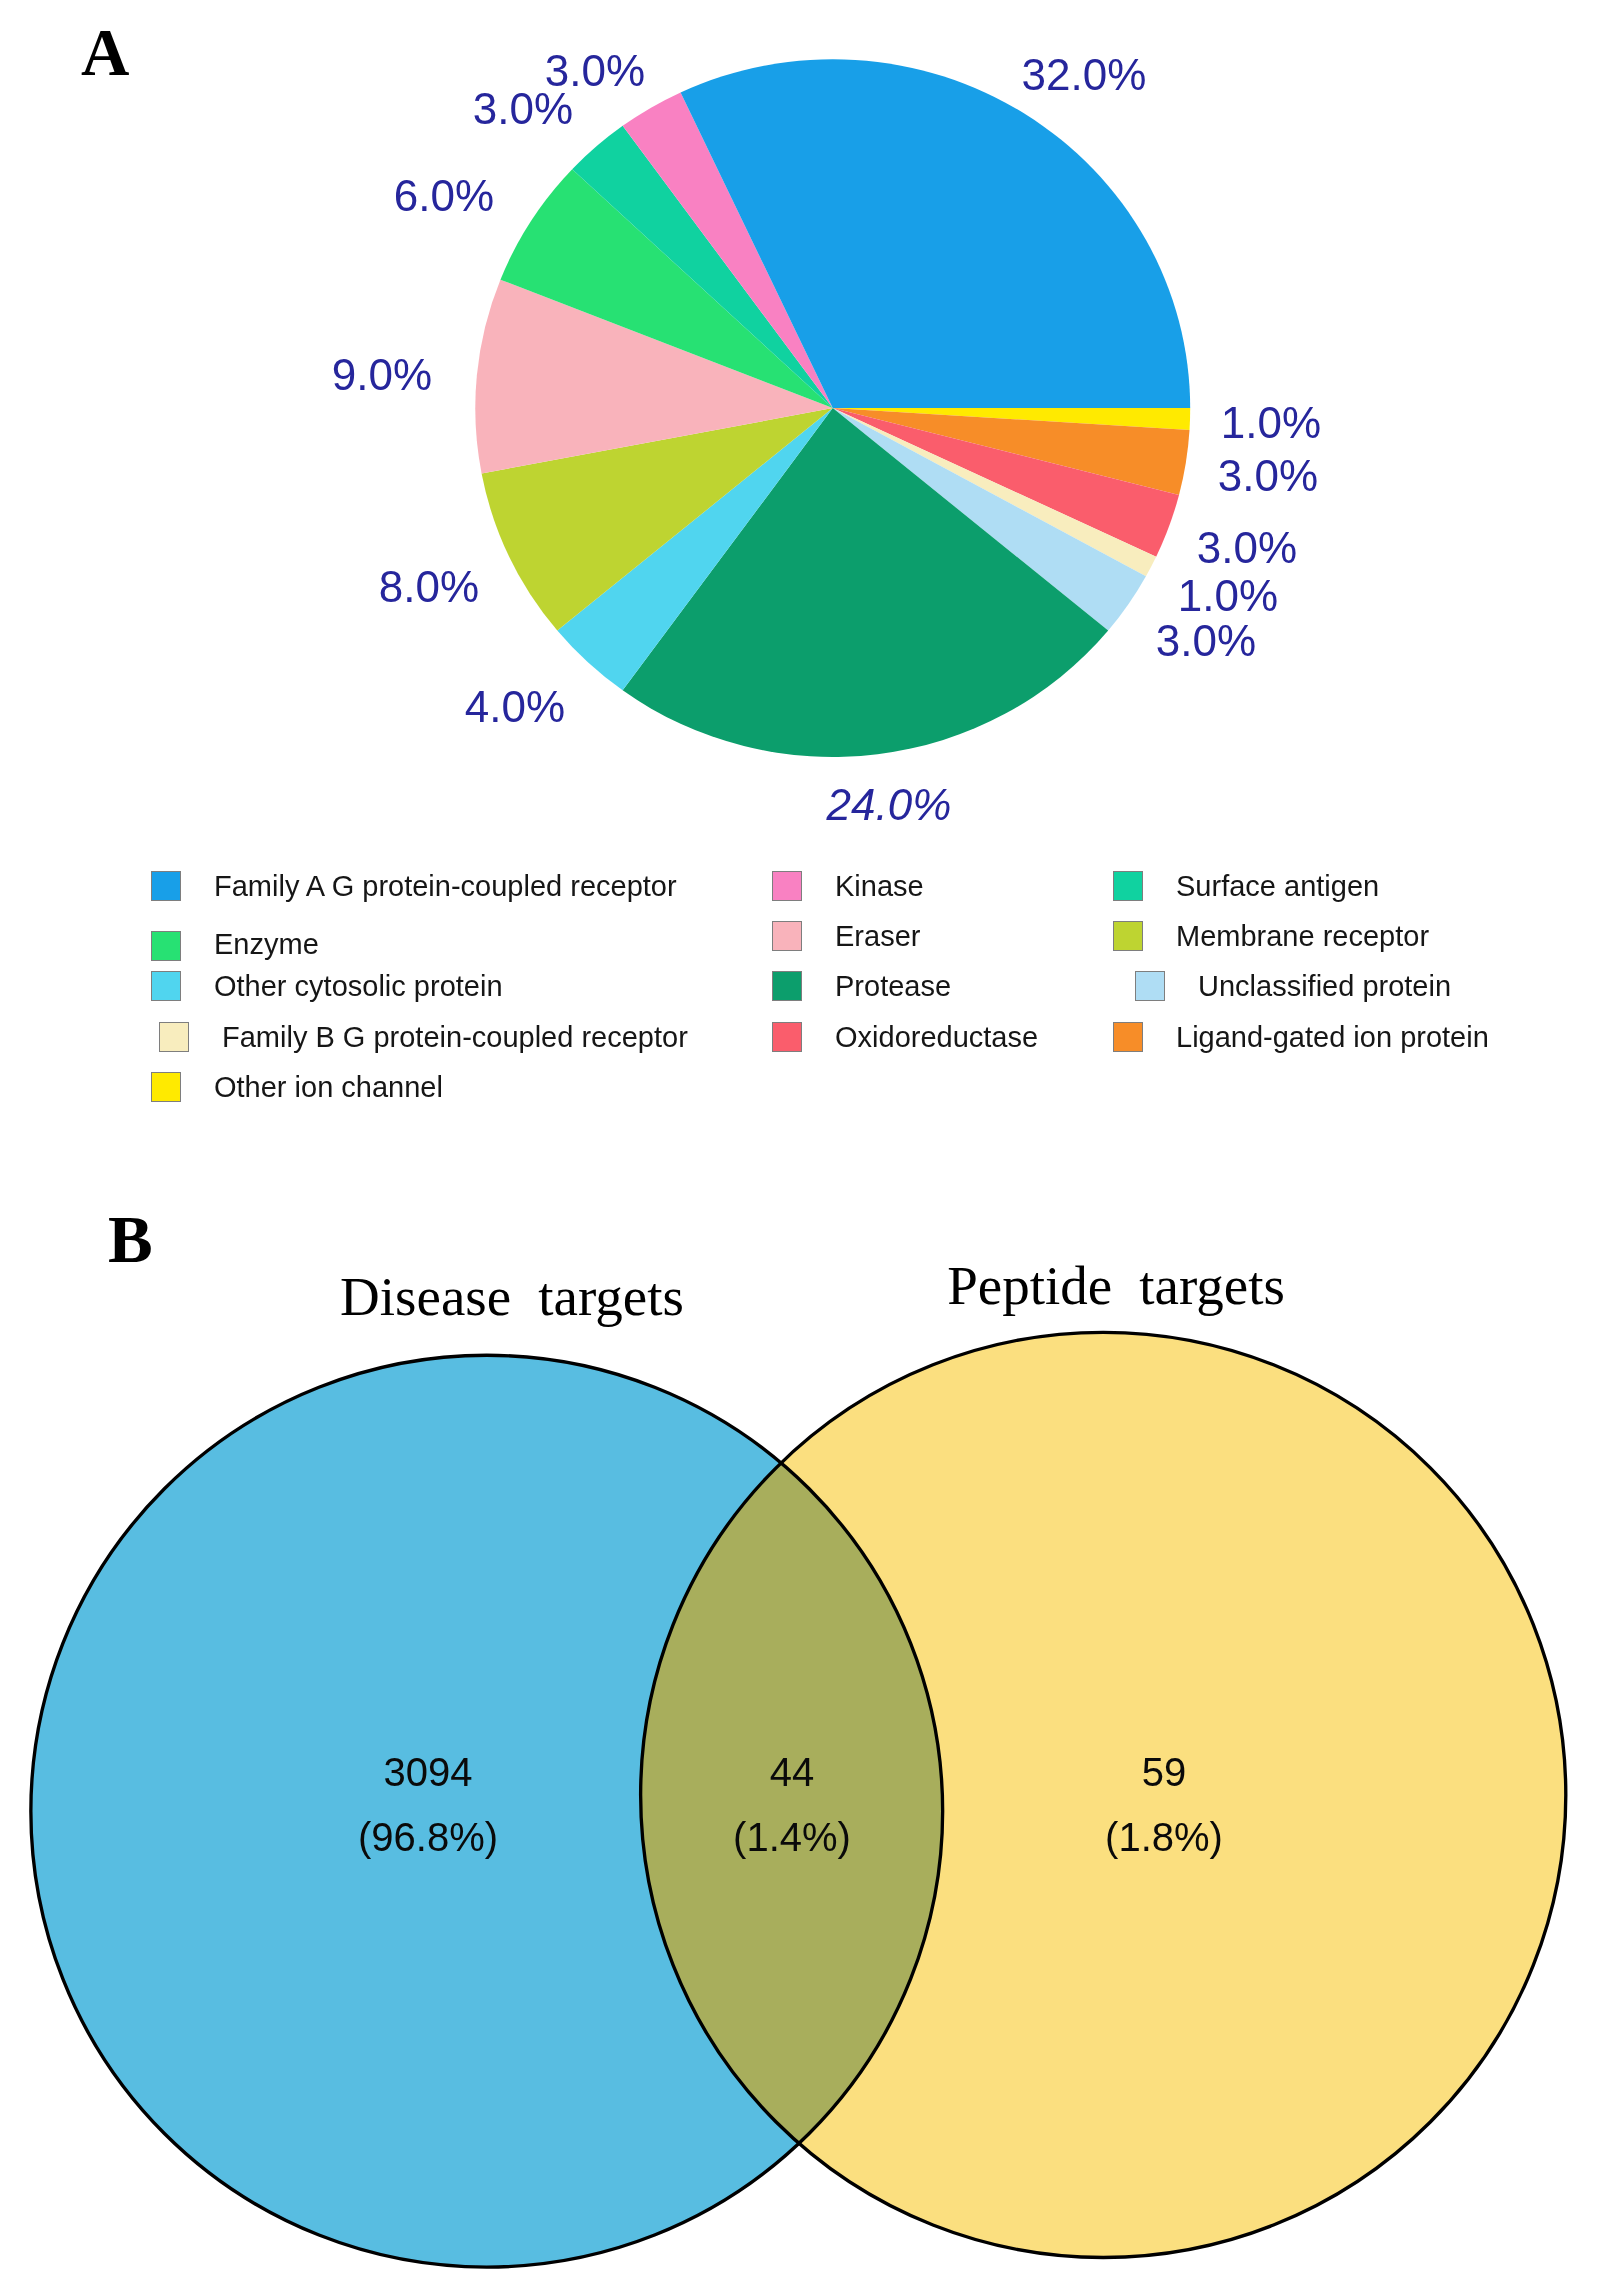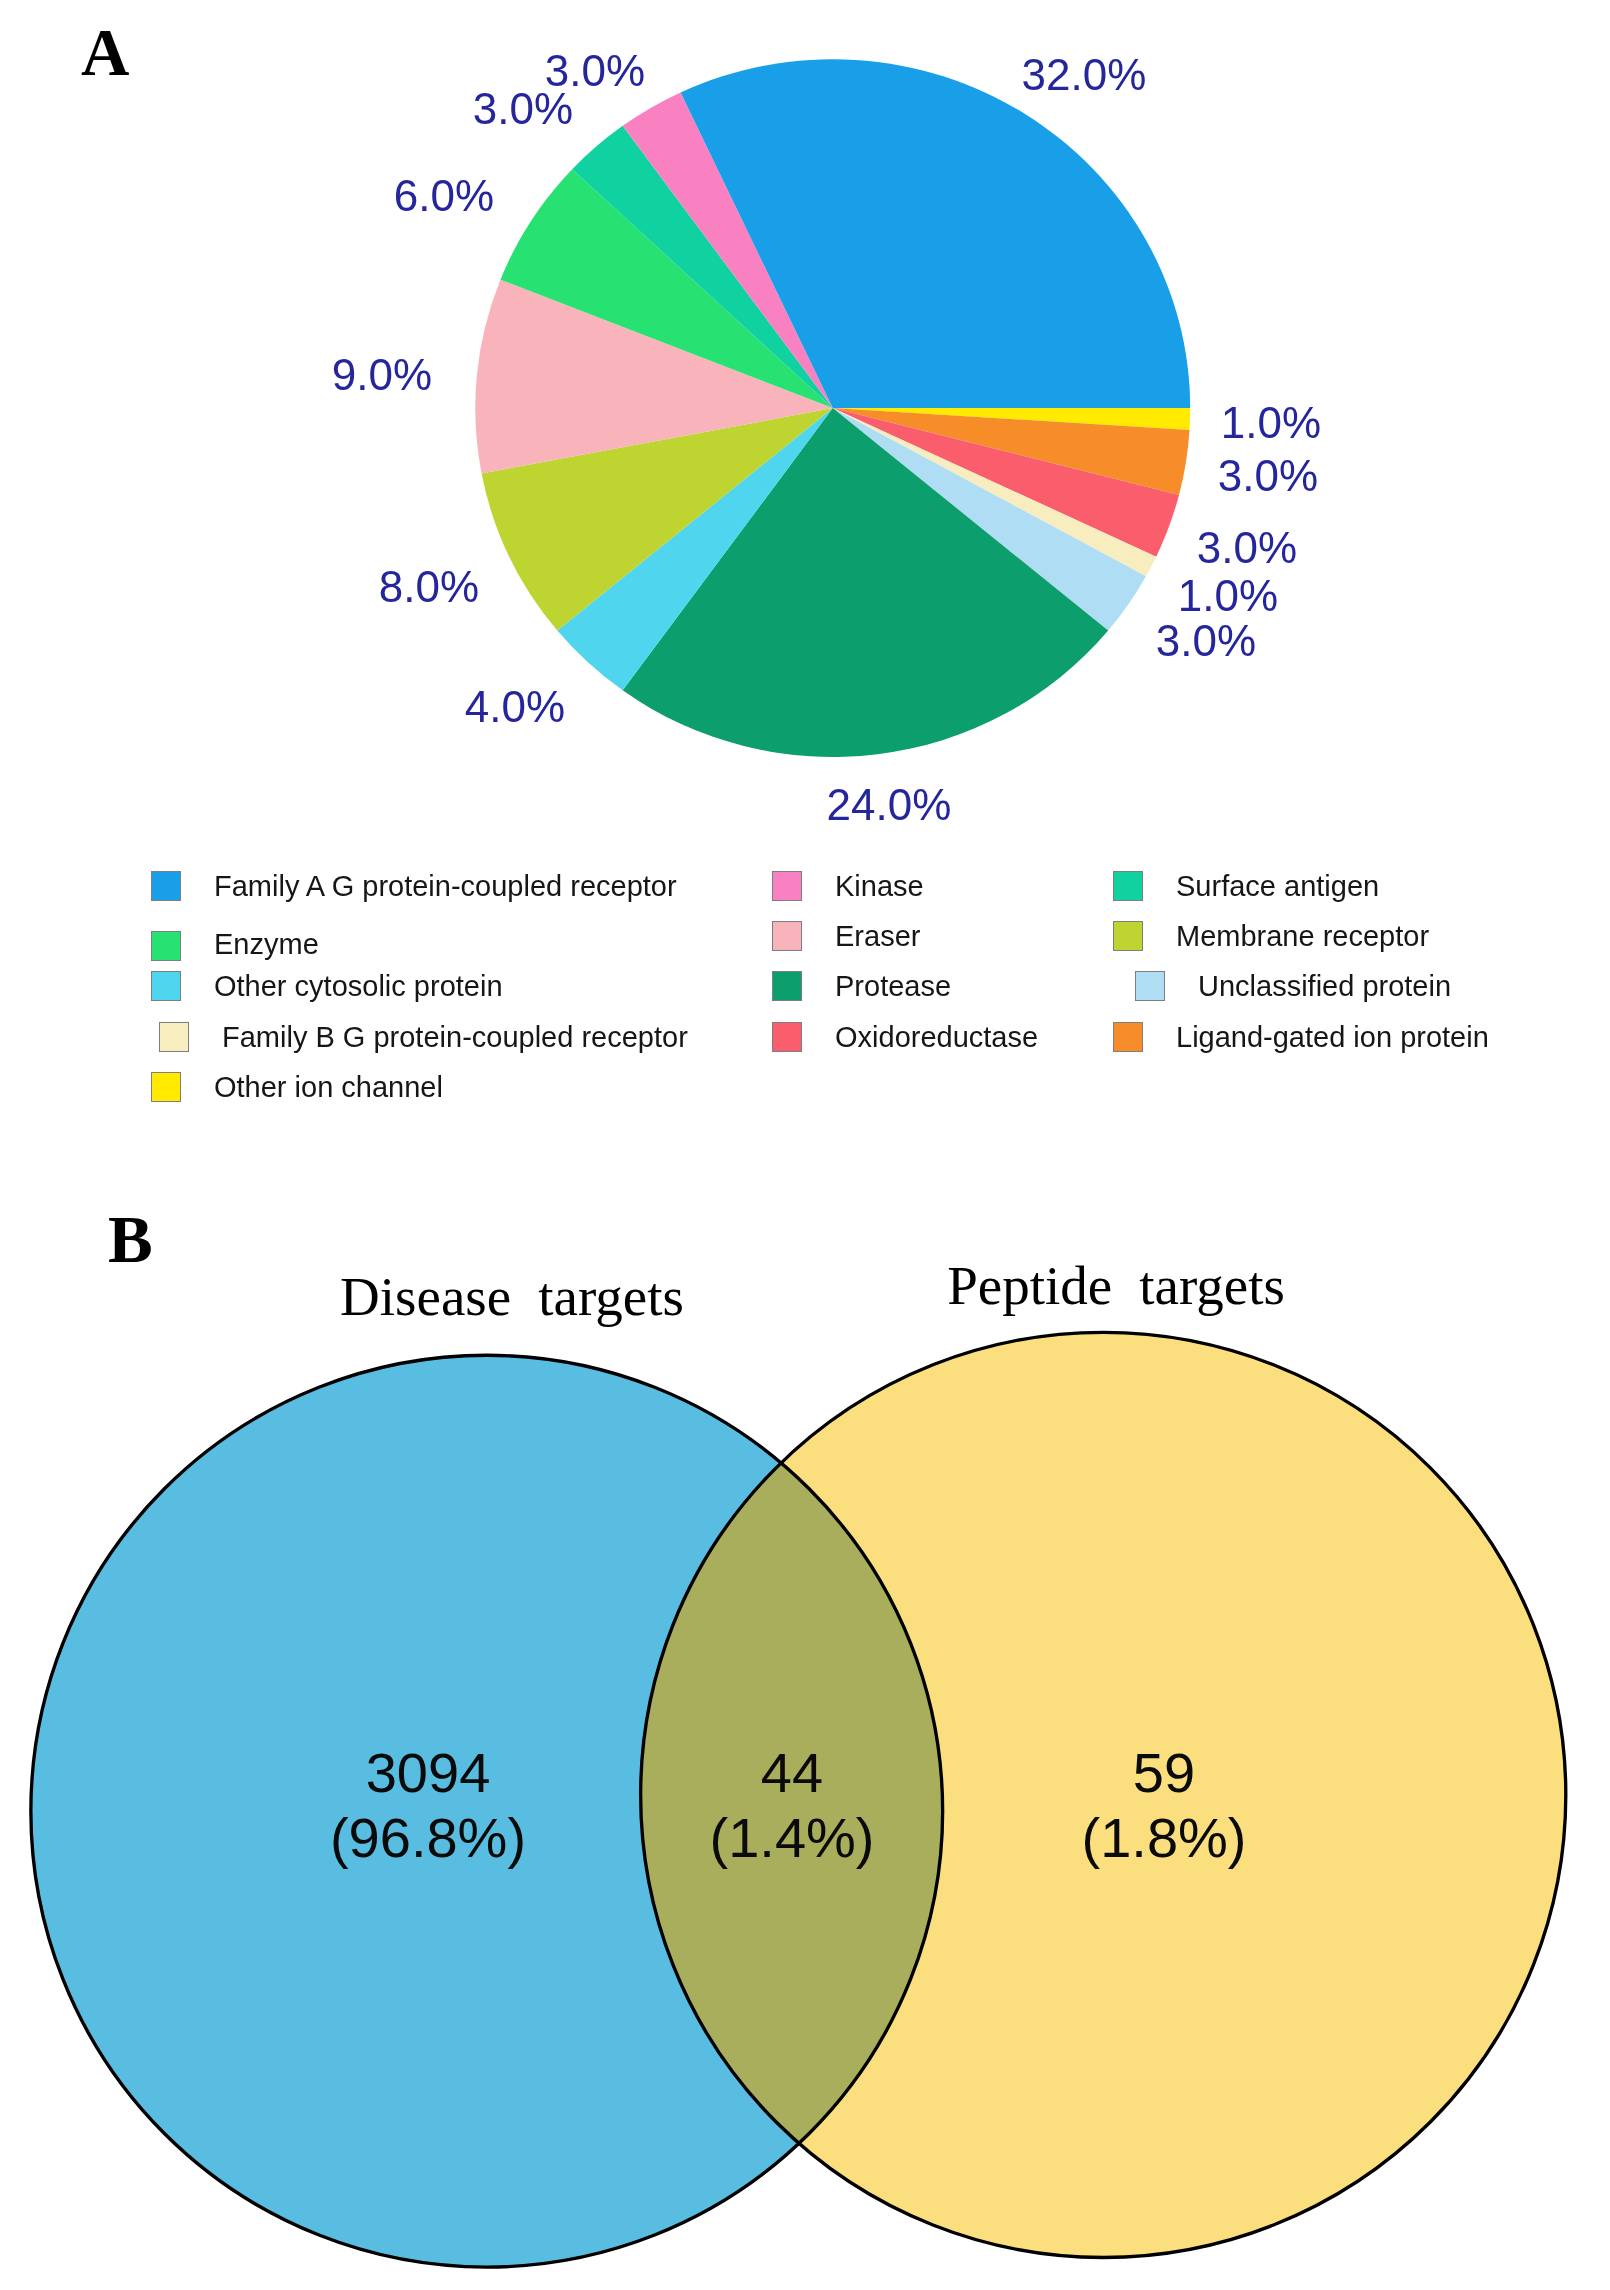--- a/index.html
+++ b/index.html
@@ -9,21 +9,21 @@
         font-size:67px;color:#000;line-height:1;}
   #fig-svg{position:absolute;left:0;top:0;}
   .pct-label{position:absolute;transform:translate(-50%,-50%);font-size:44px;font-weight:400;
         white-space:nowrap;letter-spacing:0px;}
   .legend-col{position:absolute;}
   .legend-row{position:absolute;left:0;display:flex;align-items:center;gap:33px;height:50px;}
   .swatch{width:30px;height:30px;border:1.9px solid #7e7e7e;box-sizing:border-box;flex:0 0 auto;}
   .legend-text{font-size:29px;color:#161616;white-space:nowrap;}
   .venn-title{position:absolute;transform:translateX(-50%);font-family:"Liberation Serif",serif;
         font-size:55px;color:#000;word-spacing:13.4px;white-space:nowrap;line-height:1.1;}
-  .venn-num{position:absolute;transform:translate(-50%,-50%);font-size:56px;color:#0a0a0a;
+  .venn-num{position:absolute;transform:translate(-50%,-50%);font-size:40px;color:#0a0a0a;
         text-align:center;line-height:65px;white-space:nowrap;}
 </style>
 </head>
 <body>
 
 <div class="page">
 
   <svg id="fig-svg" width="1611" height="2290" viewBox="0 0 1685 2396">
       <g>
         <path d="M 871 427 L 1245.0 427.0 A 374 365 0 0 1 1244.3 449.9 Z" fill="#FFEA00"></path>
@@ -53,21 +53,21 @@
     </svg>
 
   <div class="panel-letter" style="left:81px;top:19px;">A</div>
 
   <div id="pie-labels">
       <div class="pct-label" style="left: 1271px; top: 423px; color: rgb(38, 38, 156);">1.0%</div>
       <div class="pct-label" style="left: 1268px; top: 476px; color: rgb(38, 38, 156);">3.0%</div>
       <div class="pct-label" style="left: 1247px; top: 548px; color: rgb(38, 38, 156);">3.0%</div>
       <div class="pct-label" style="left: 1228px; top: 596px; color: rgb(38, 38, 156);">1.0%</div>
       <div class="pct-label" style="left: 1206px; top: 641px; color: rgb(38, 38, 156);">3.0%</div>
-      <div class="pct-label" style="left: 889px; top: 805px; color: rgb(38, 38, 156);">24.0%</div>
+      <div class="pct-label" style="left: 889px; top: 805px; color: rgb(38, 38, 156); font-style: italic;">24.0%</div>
       <div class="pct-label" style="left: 515px; top: 707px; color: rgb(38, 38, 156);">4.0%</div>
       <div class="pct-label" style="left: 429px; top: 587px; color: rgb(38, 38, 156);">8.0%</div>
       <div class="pct-label" style="left: 382px; top: 375px; color: rgb(38, 38, 156);">9.0%</div>
       <div class="pct-label" style="left: 444px; top: 196px; color: rgb(38, 38, 156);">6.0%</div>
       <div class="pct-label" style="left: 523px; top: 109px; color: rgb(38, 38, 156);">3.0%</div>
       <div class="pct-label" style="left: 595px; top: 71px; color: rgb(38, 38, 156);">3.0%</div>
       <div class="pct-label" style="left: 1084px; top: 75px; color: rgb(38, 38, 156);">32.0%</div>
     </div>
 
   <div id="legend">

